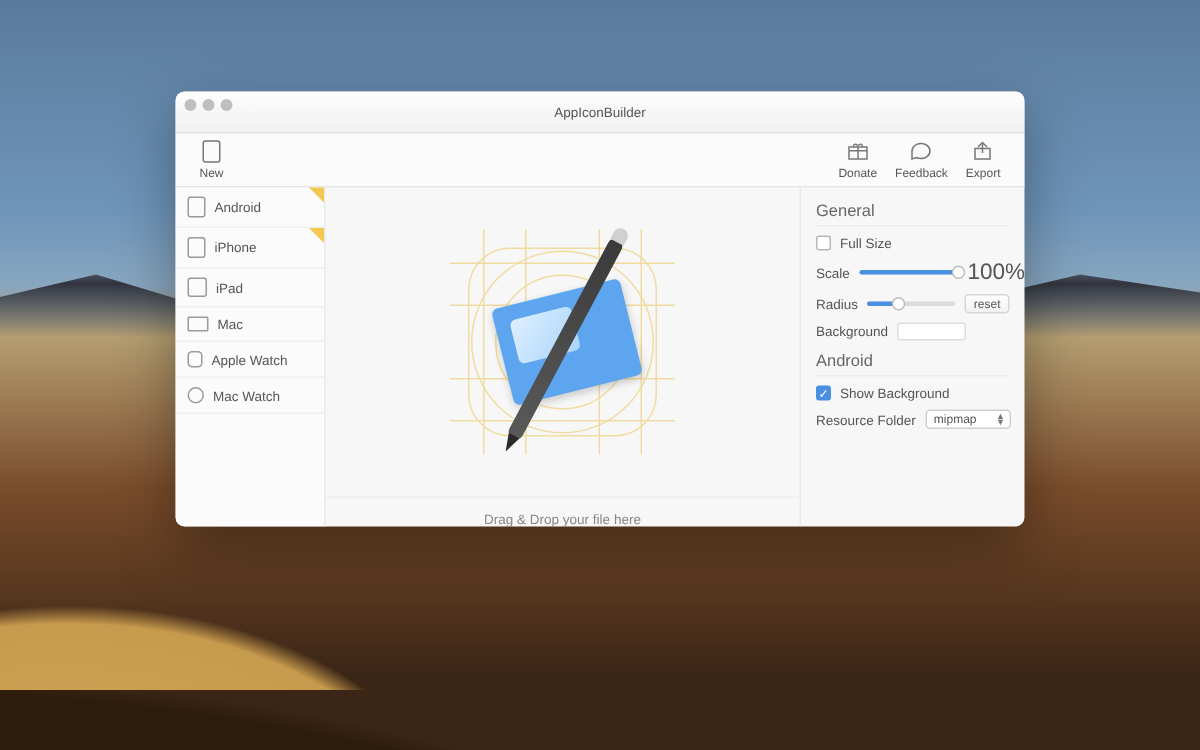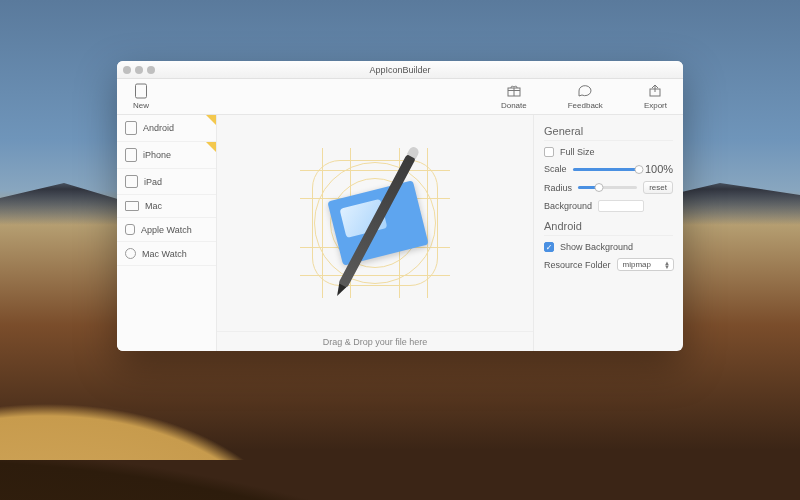--- a/index.html
+++ b/index.html
@@ -17,26 +17,26 @@
   .ridge { position:absolute; top:165px; left:0; right:0; height:60px;
     background: linear-gradient(to bottom, rgba(0,0,0,0) 0%, rgba(35,33,40,0.85) 40%, rgba(0,0,0,0) 100%);
     clip-path: polygon(0% 55%, 8% 30%, 15% 58%, 22% 25%, 30% 60%, 38% 22%, 46% 55%, 55% 18%, 64% 52%, 73% 28%, 82% 55%, 90% 30%, 100% 50%, 100% 100%, 0% 100%);
   }
 
   .window {
     position:absolute; left:117px; top:61px; width:566px; height:290px;
     background:#f7f7f7; border-radius:6px; box-shadow:0 15px 40px rgba(0,0,0,0.35);
     display:flex; flex-direction:column; overflow:hidden;
   }
-  .titlebar { position:relative; height:18px; border-bottom:1px solid #e1e1e1; display:flex; align-items:center; justify-content:center; font-size:9px; color:#555; background:linear-gradient(#fdfdfd,#f1f1f1); }
+  .titlebar { position:relative; height:28px; border-bottom:1px solid #e1e1e1; display:flex; align-items:center; justify-content:center; font-size:9px; color:#555; background:linear-gradient(#fdfdfd,#f1f1f1); }
   .traffic { position:absolute; left:6px; top:5px; display:flex; gap:4px; }
   .tl { width:8px; height:8px; border-radius:50%; }
   .tl.red{background:#bfbfbf;} .tl.yel{background:#bfbfbf;} .tl.grn{background:#bfbfbf;}
 
-  .toolbar { height:36px; display:flex; align-items:flex-end; padding:0 10px 4px; border-bottom:1px solid #e6e6e6; background:#fbfbfb;gap:29px; }
+  .toolbar { height:36px; display:flex; align-items:flex-end; padding:0 10px 4px; border-bottom:1px solid #e6e6e6; background:#fbfbfb; }
   .tb-btn { display:flex; flex-direction:column; align-items:center; font-size:8px; color:#555; gap:2px; padding:0 6px; cursor:default; }
   .tb-btn .ic { width:16px; height:16px; display:flex; align-items:center; justify-content:center; color:#666; }
   .spacer { flex:1; }
 
   .body { flex:1; display:flex; min-height:0; }
   .sidebar { width:100px; border-right:1px solid #eaeaea; background:#fbfbfb; display:flex; flex-direction:column; }
   .sb-item { position:relative; display:flex; align-items:center; gap:6px; font-size:9px; color:#555; padding:6px 8px; border-bottom:1px solid #f0f0f0; cursor:default; }
   .sb-item .dev { width:12px; height:14px; border:1px solid #999; border-radius:2px; position:relative; }
   .sb-item .dev.ipad{ width:13px; height:13px; }
   .sb-item .dev.watch{ width:10px; height:11px; border-radius:3px; }
@@ -52,32 +52,32 @@
   .gh1{left:0;right:0;top:22px;height:1px;} .gh2{left:0;right:0;top:50px;height:1px;} .gh3{left:0;right:0;top:99px;height:1px;} .gh4{left:0;right:0;top:127px;height:1px;}
   .gc1,.gc2{position:absolute;border:1px solid #f0dba0;border-radius:50%;}
   .gc1{left:14px;top:14px;right:14px;bottom:14px;} .gc2{left:30px;top:30px;right:30px;bottom:30px;}
   .rrect{position:absolute;left:12px;top:12px;right:12px;bottom:12px;border:1px solid #f0dba0;border-radius:28px;}
   .artboard{position:absolute;left:34px;top:42px;width:88px;height:66px;background:#5ea5ef;border-radius:4px;transform:rotate(-14deg);box-shadow:0 2px 6px rgba(0,0,0,0.2);}
   .artboard::after{content:"";position:absolute;left:10px;top:10px;width:42px;height:30px;background:linear-gradient(135deg,#dff0ff,#a8d3fb);border-radius:4px;}
   .pen{position:absolute;left:72px;top:-2px;width:10px;height:150px;background:linear-gradient(#3a3a3a,#5a5a5a);transform:rotate(28deg);border-radius:5px;}
   .pen::before{content:"";position:absolute;top:-8px;left:0;width:10px;height:10px;background:#d0d0d0;border-radius:5px 5px 0 0;}
   .pen::after{content:"";position:absolute;bottom:-10px;left:1px;width:0;height:0;border-left:4px solid transparent;border-right:4px solid transparent;border-top:12px solid #2a2a2a;}
 
-  .drop { height:20px; border-top:1px solid #eee; display:flex; align-items:center; justify-content:center; font-size:9px; color:#888; }
+  .drop { height:20px; border-top:1px solid #eee; display:flex; align-items:flex-end; justify-content:center; font-size:9px; color:#888; }
 
   .inspector { width:150px; border-left:1px solid #eaeaea; padding:8px 10px; font-size:9px; color:#555; display:flex; flex-direction:column; gap:6px; }
   .sect { font-size:11px; color:#666; border-bottom:1px solid #eee; padding-bottom:3px; margin-top:2px; }
   .row { display:flex; align-items:center; gap:6px; }
   .row label { flex:0 0 auto; }
   .chk { width:10px; height:10px; border:1px solid #b8b8b8; border-radius:2px; background:#fff; display:flex; align-items:center; justify-content:center; font-size:8px; color:#fff; }
   .chk.on { background:#4a90e2; border-color:#4a90e2; }
   .slider { flex:1; height:3px; background:#dcdcdc; border-radius:2px; position:relative; }
   .slider .fill { position:absolute; left:0; top:0; bottom:0; background:#4a90e2; border-radius:2px; }
   .slider .knob { position:absolute; top:-3px; width:9px; height:9px; border-radius:50%; background:#fff; border:1px solid #bbb; transform:translateX(-50%); }
-  .val { width:28px; text-align:right; font-size:11px; }
+  .val { width:28px; text-align:right; font-size:15px; }
   .btn-sm { font-size:8px; border:1px solid #d6d6d6; background:linear-gradient(#ffffff,#f1f1f1); border-radius:3px; padding:1px 5px; }
   .swatch { width:46px; height:12px; border:1px solid #ddd; background:#fff; border-radius:2px; }
   .sel { display:flex; align-items:center; border:1px solid #cfcfcf; border-radius:3px; background:#fff; font-size:8px; padding:1px 3px 1px 5px; gap:13px; }
   .sel .caret { display:flex; flex-direction:column; line-height:4px; font-size:6px; color:#777; }
 </style>
 </head>
 <body>
 
 <div class="dune-dark"></div>
 <div class="dune-light"></div>

